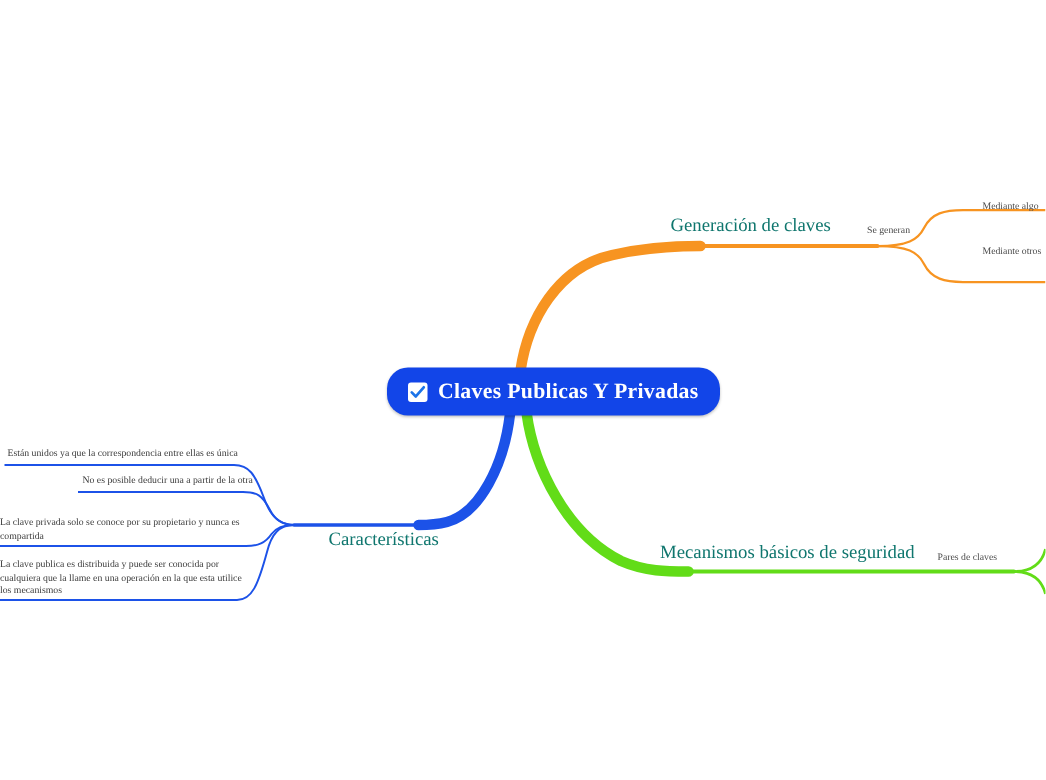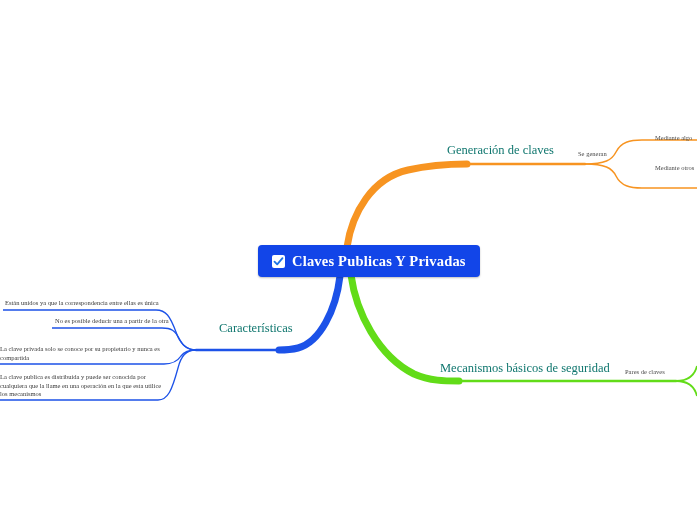--- a/index.html
+++ b/index.html
@@ -33,21 +33,21 @@
     position: absolute;
     left: 258px;
     top: 245px;
     height: 32px;
     box-sizing: border-box;
     display: flex;
     align-items: center;
     gap: 7px;
     padding: 0 14px;
     background: #1245E8;
-    border-radius: 4px;
+    border-radius: 14px;
     box-shadow: 0 1px 2px rgba(0,0,0,0.25);
     z-index: 5;
   }
   .root-title {
     color: #ffffff;
     font-family: "Liberation Serif", serif;
     font-weight: bold;
     font-size: 14.5px;
     white-space: nowrap;
     letter-spacing: 0.2px;
@@ -128,21 +128,21 @@
   <div class="topic topic-conn" style="left:578px; top:150px;">Se generan</div>
 
   <div class="topic topic-l2" style="left:655px; top:134px;">Mediante algo</div>
 
   <div class="topic topic-l2" style="left:655px; top:164px;">Mediante otros</div>
 
   <div class="topic topic-l1" style="left:440px; top:361px;">Mecanismos básicos de seguridad</div>
 
   <div class="topic topic-conn" style="left:625px; top:368px;">Pares de claves</div>
 
-  <div class="topic topic-l1" style="left:219px; top:321px;">Características</div>
+  <div class="topic topic-l1" style="left:219px; top:352px;">Características</div>
 
   <div class="leaf leaf-r" style="left:5px; top:299px; width:170px;">Están unidos ya que la correspondencia entre ellas es única</div>
 
   <div class="leaf leaf-r" style="left:55px; top:317px; width:125px;">No es posible deducir una a partir de la otra</div>
 
   <div class="leaf leaf-r" style="left:0px; top:345px; width:168px;">La clave privada solo se conoce por su propietario y nunca es compartida</div>
 
   <div class="leaf leaf-r" style="left:0px; top:373px; width:168px;">La clave publica es distribuida y puede ser conocida por cualquiera que la llame en una operación en la que esta utilice los mecanismos</div>
 
 </div>

